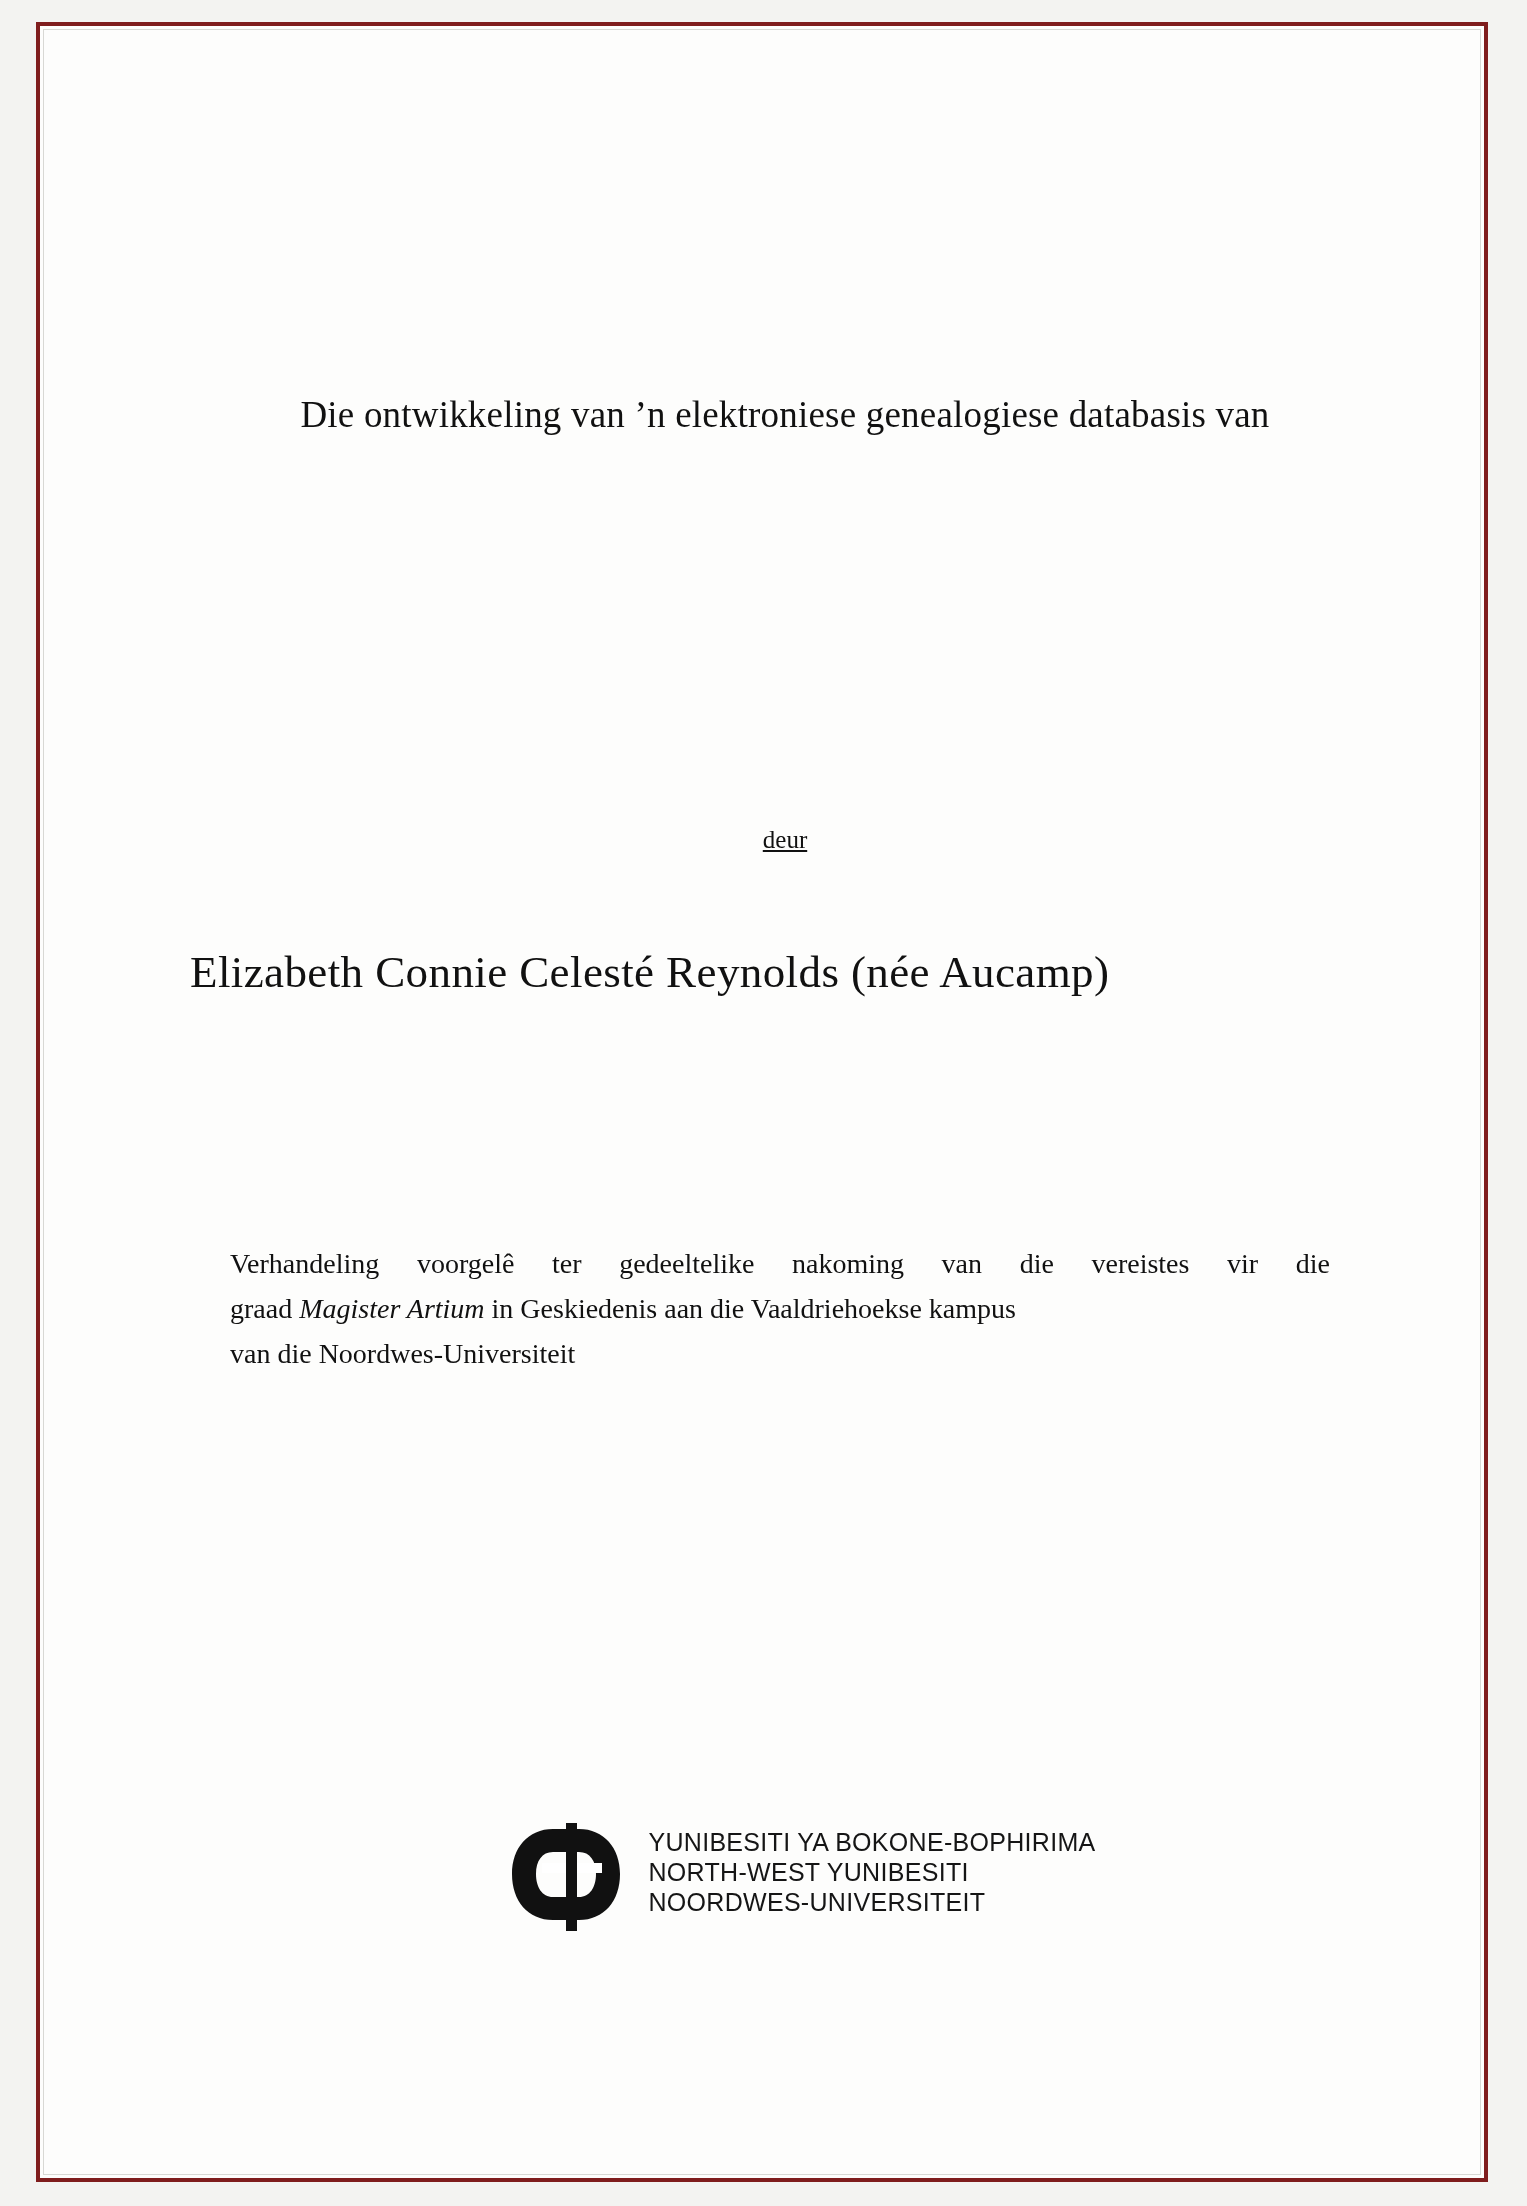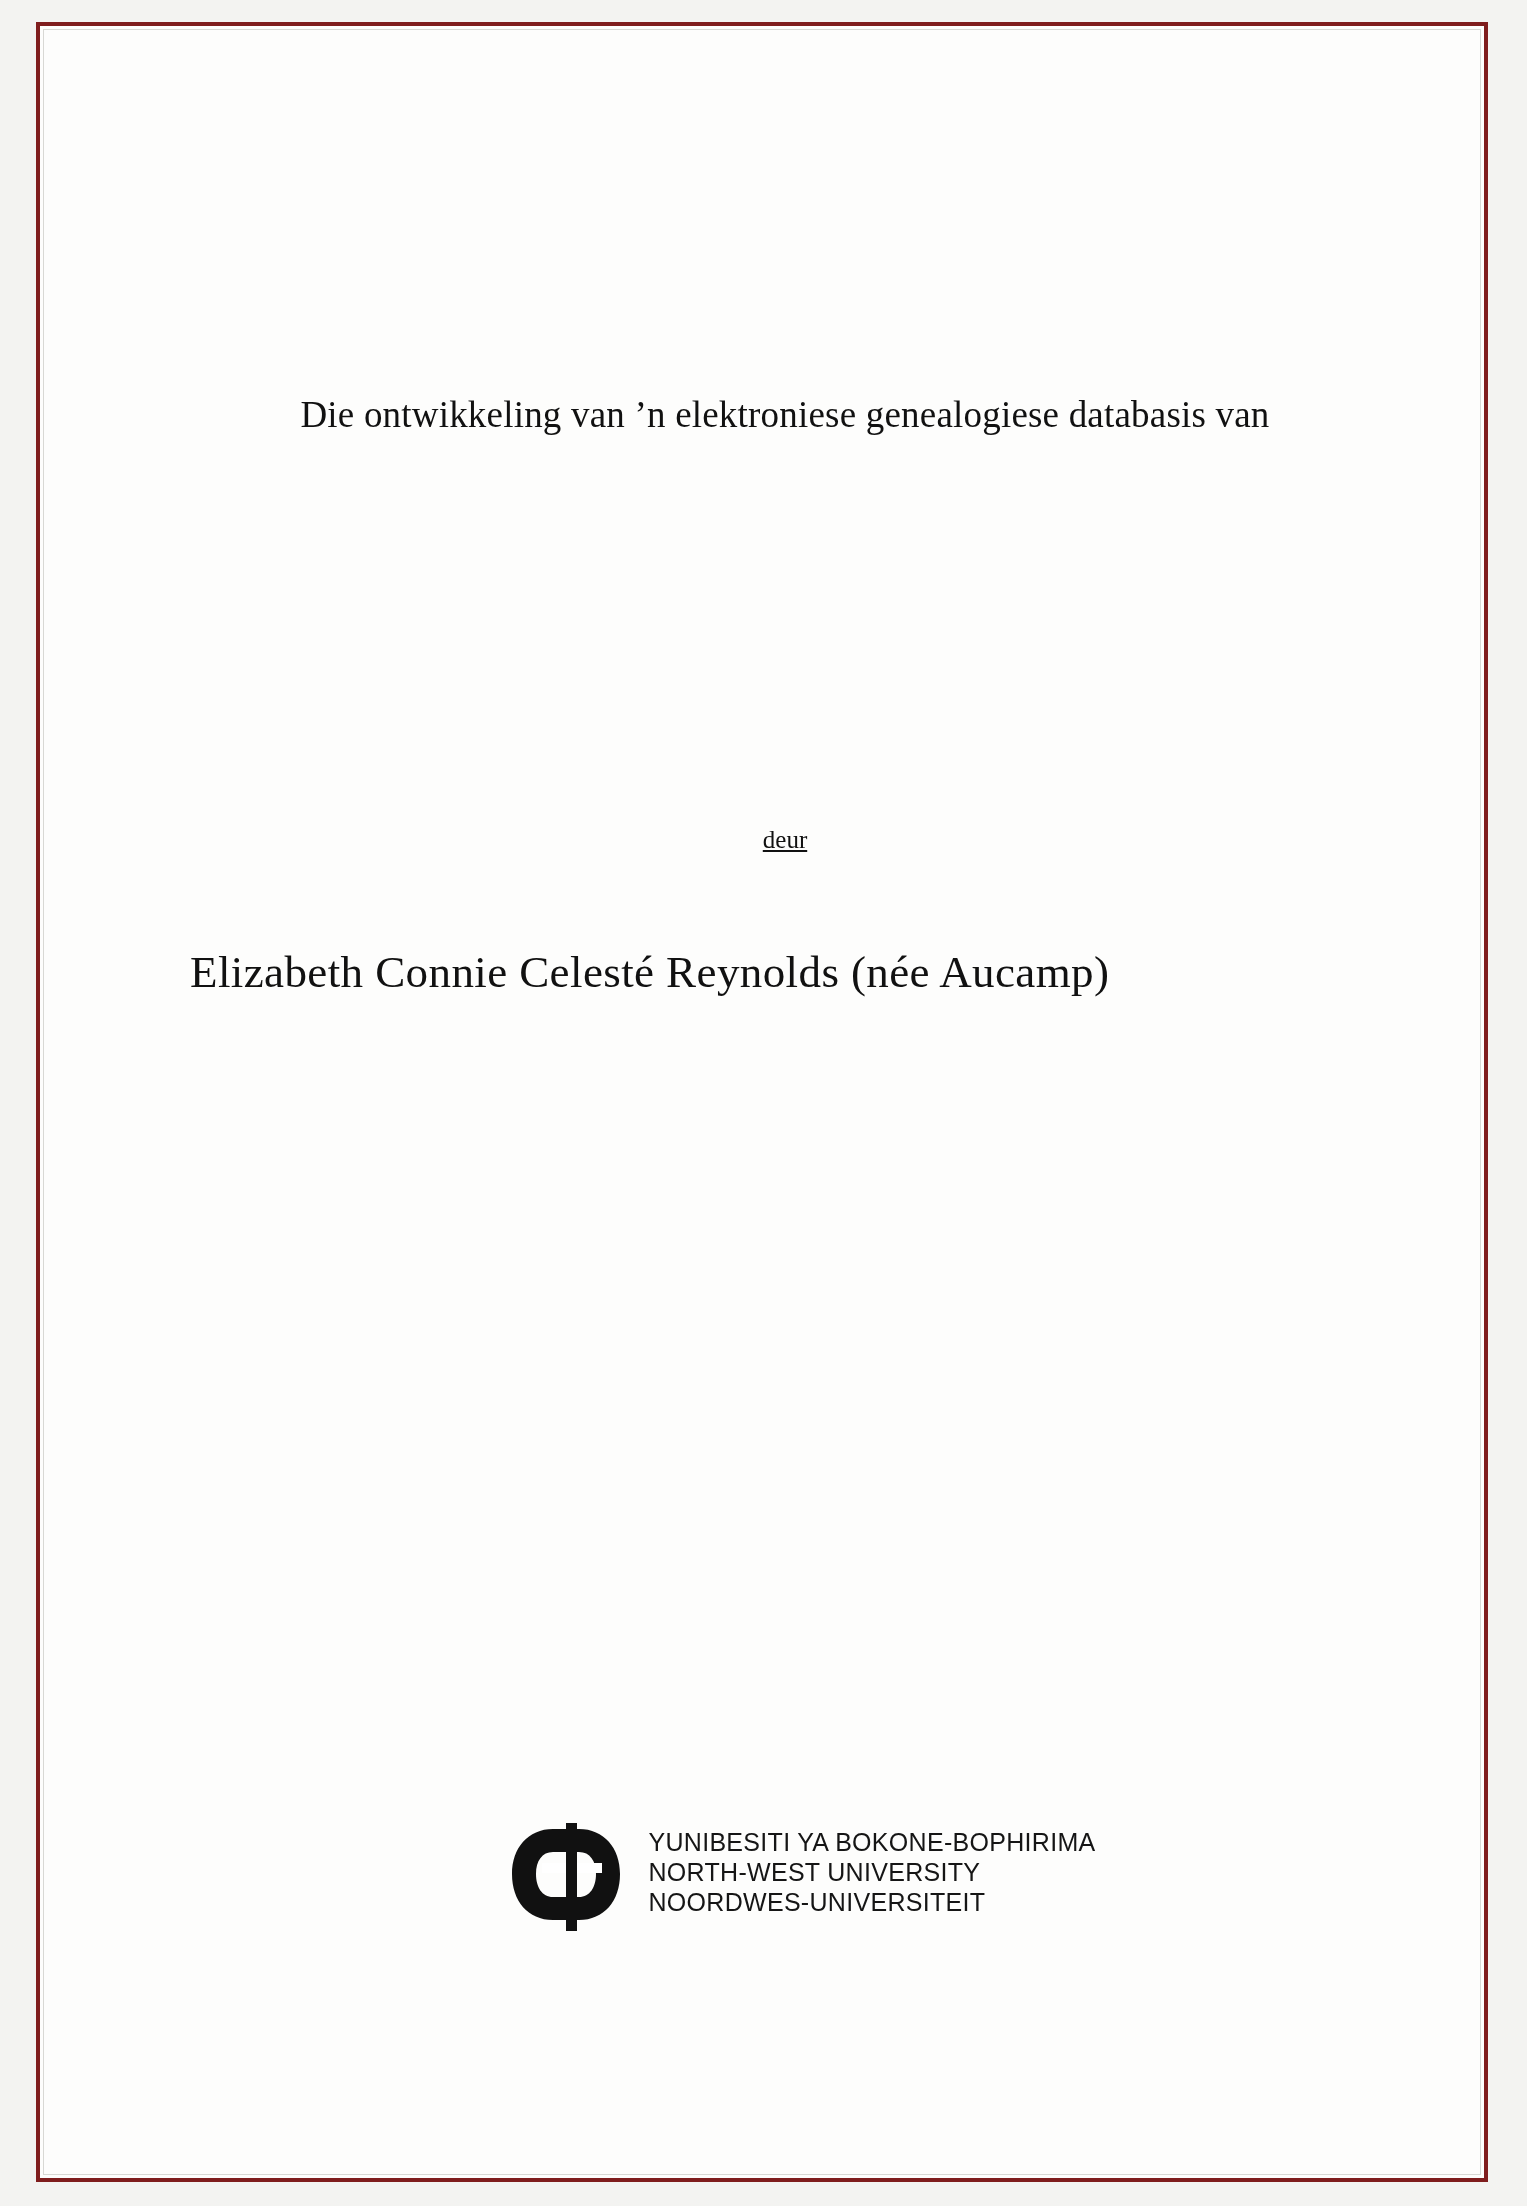--- a/index.html
+++ b/index.html
@@ -147,31 +147,36 @@
     <div class="content">
 
       <div class="title-block">
         <div class="title-line">Die ontwikkeling van ’n elektroniese genealogiese databasis van</div>
       </div>
 
       <div class="byline-label">deur</div>
 
       <div class="author">Elizabeth Connie Celesté Reynolds (née Aucamp)</div>
 
+      <div class="degree-block">
+        <div class="degree-line-1">Verhandeling voorgelê ter gedeeltelike nakoming van die vereistes vir die</div>
+        <div class="degree-line-2"><span>graad </span><i>Magister Artium</i><span> in Geskiedenis aan die Vaaldriehoekse kampus</span></div>
+        <div class="degree-line-3">van die Noordwes-Universiteit</div>
+      </div>
 
 
       <div class="logo-wrap">
         <svg class="logo-mark" viewBox="0 0 130 108" aria-hidden="true">
           <path fill="#111111" d="M47 6 C22 6 6 25 6 51 C6 78 22 97 47 97 L60 97 L60 74 L47 74 C36 74 30 64 30 51 C30 38 36 29 47 29 L60 29 L60 6 Z"></path>
           <path fill="#111111" d="M60 6 L60 29 L73 29 C84 29 90 38 90 51 C90 64 84 74 73 74 L60 74 L60 97 L73 97 C98 97 114 78 114 51 C114 25 98 6 73 6 Z"></path>
           <rect fill="#ffffff" x="36" y="40" width="60" height="10"></rect>
           <rect fill="#111111" x="60" y="0" width="11" height="108"></rect>
         </svg>
         <div class="logo-text">
           <div>YUNIBESITI YA BOKONE-BOPHIRIMA</div>
-          <div>NORTH-WEST UNIVERSITY</div>
+          <div>NORTH-WEST YUNIBESITI</div>
           <div>NOORDWES-UNIVERSITEIT</div>
         </div>
       </div>
 
     </div>
   </div>
 </div>
 
 </body></html>

